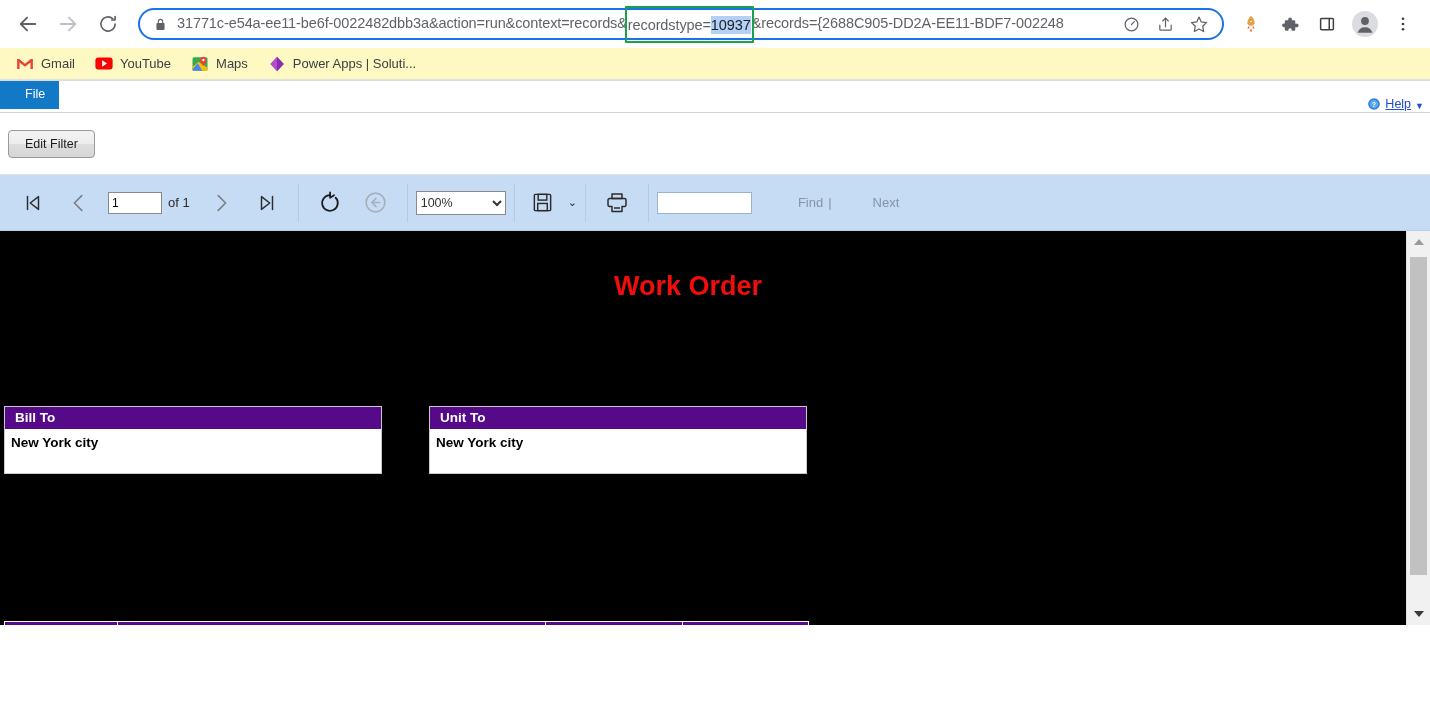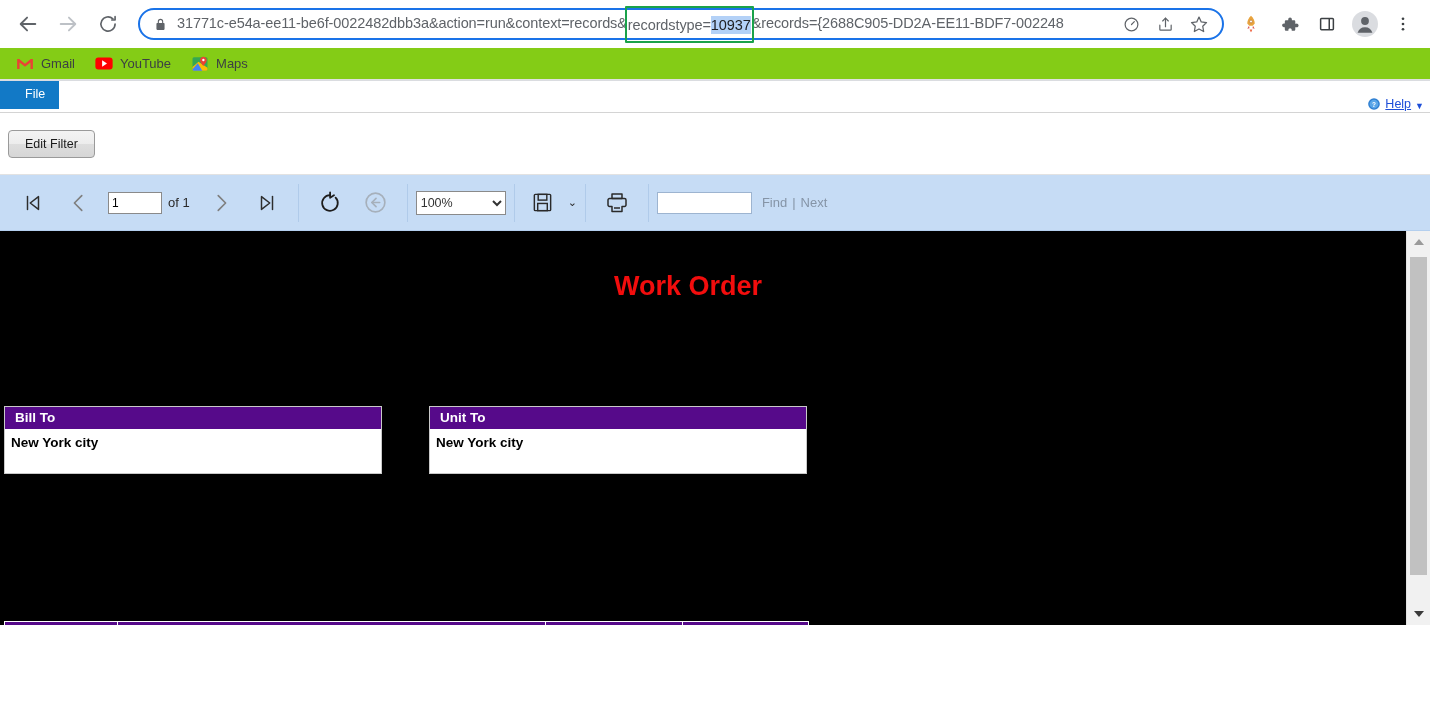--- a/index.html
+++ b/index.html
@@ -89,21 +89,21 @@
     margin: 0 4px;
     cursor: pointer;
   }
 
   
   #bookmarks-bar {
     height: 32px;
     display: flex;
     align-items: center;
     padding: 0 8px;
-    background: #84cc16;
+    background: #fef9c3;
     border-bottom: 1px solid #e0e0e0;
   }
   .bookmark {
     display: flex; align-items: center;
     padding: 4px 8px;
     margin-right: 4px;
     border-radius: 4px;
     cursor: pointer;
     font-size: 13px;
     color: #3c4043;
@@ -213,21 +213,21 @@
     font-family: "Liberation Sans", sans-serif;
     color: #333;
   }
   #find-input {
     width: 95px; height: 22px;
     border: 1px solid #9db4d0;
     background: #ffffff;
     margin-right: 10px;
   }
   #find-link, #next-link {
-    font-size: 13px; color: #8594a6; cursor: pointer;
+    font-size: 13px; color: #8594a6; cursor: pointer; margin-left: 36px;
   }
   #find-divider { font-size: 13px; color: #8594a6; margin: 0 5px; }
   .export-caret { font-size: 11px; color: #2a2a2a; margin-left: 5px; }
 
   
   #report-viewport {
     position: relative;
     height: 394px;
     overflow: hidden;
     background: #ffffff;
@@ -464,20 +464,29 @@
         <svg width="18" height="18" viewBox="0 0 24 24">
           <rect x="2" y="3" width="20" height="18" rx="2" fill="#34a853"></rect>
           <path d="M2 16l8-7 12 8v2a2 2 0 0 1-2 2H4a2 2 0 0 1-2-2z" fill="#fbbc04"></path>
           <path d="M2 19l7-8 6 10H4a2 2 0 0 1-2-2z" fill="#4285f4"></path>
           <path d="M16.5 2.2c2.5 0 4.5 2 4.5 4.5 0 3.2-4.5 7.8-4.5 7.8S12 9.9 12 6.7c0-2.5 2-4.5 4.5-4.5z" fill="#ea4335"></path>
           <circle cx="16.5" cy="6.6" r="1.6" fill="#ffffff"></circle>
         </svg>
       </span>
       <span>Maps</span>
     </div>
+    <div class="bookmark">
+      <span class="bm-ico">
+        <svg width="18" height="18" viewBox="0 0 24 24">
+          <path d="M12 2.2l9 9.8-9 9.8-9-9.8z" fill="#b34bd0"></path>
+          <path d="M12 2.2l9 9.8-9 9.8z" fill="#8a2fa8"></path>
+        </svg>
+      </span>
+      <span>Power Apps | Soluti...</span>
+    </div>
   </div>
 </div>
 
 <div id="app-area">
 
   <div id="ribbon-row">
     <div id="file-tab">File</div>
     <div id="help-area">
       <span class="help-ico">
         <svg width="14" height="14" viewBox="0 0 24 24">

